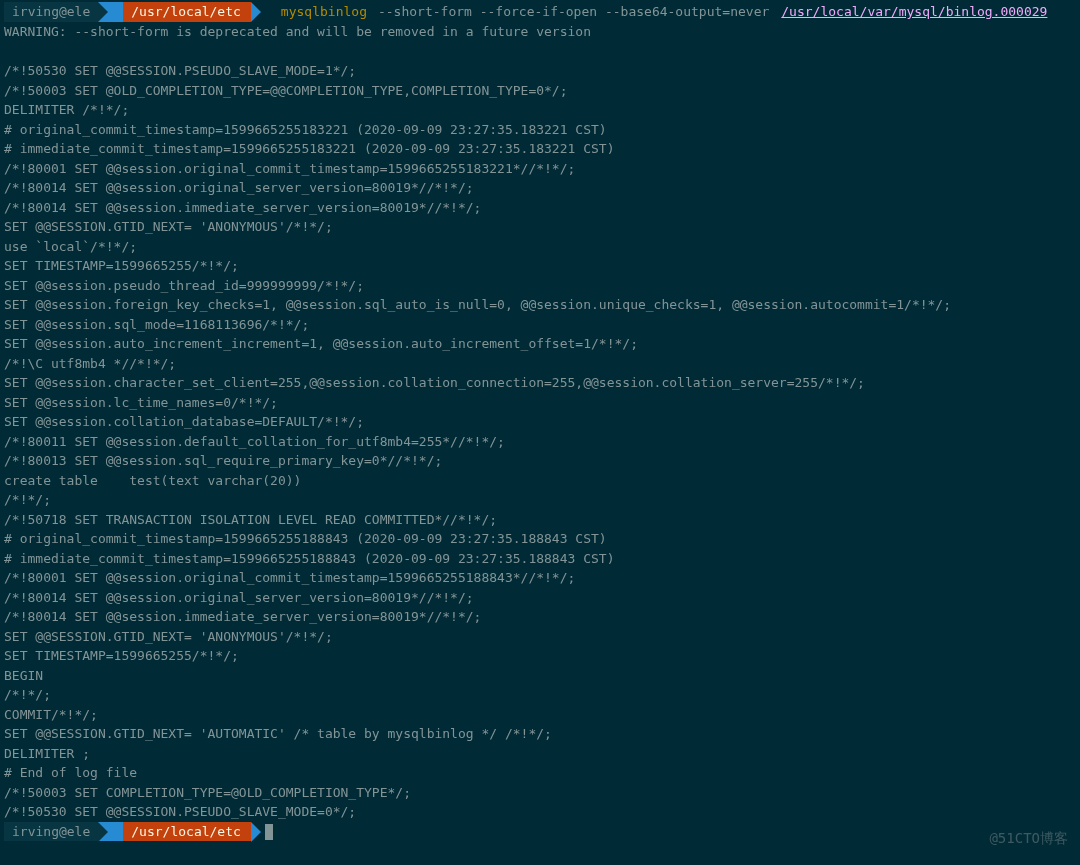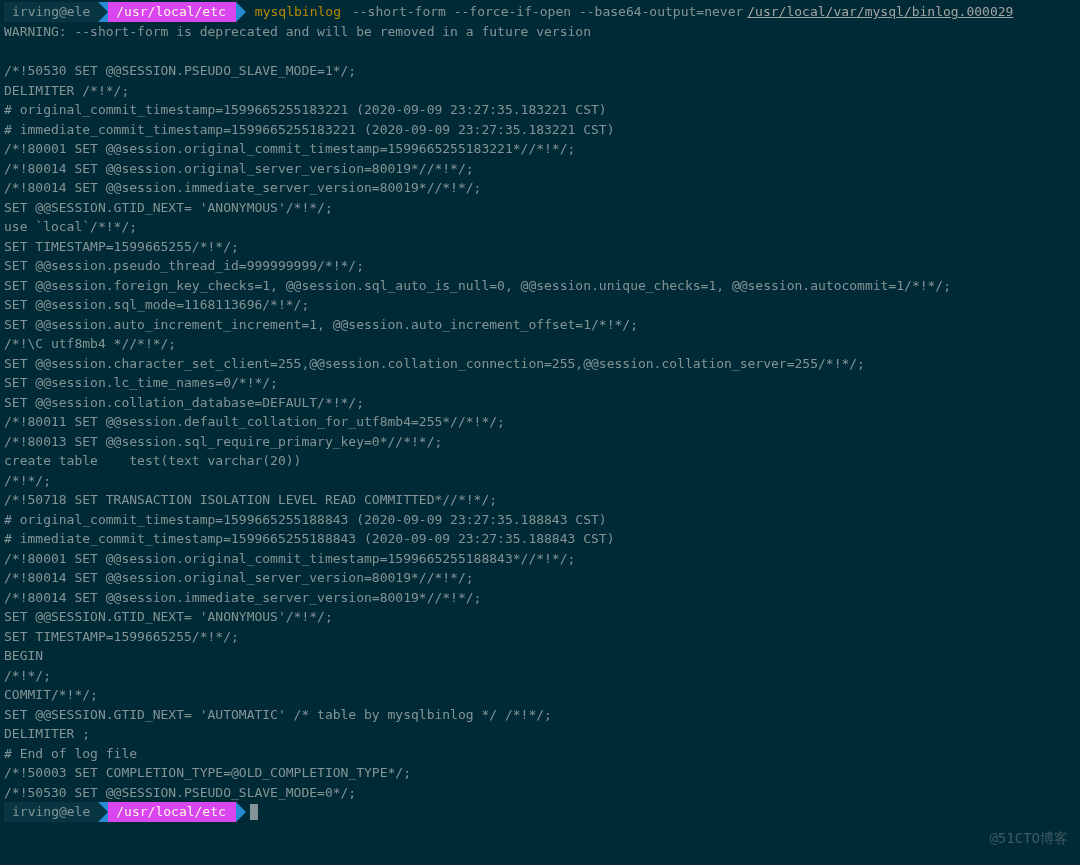--- a/index.html
+++ b/index.html
@@ -27,23 +27,24 @@
       flex-wrap: nowrap;
       white-space: nowrap;
     }
     .prompt-user {
       color: #839496;
       background-color: #073642;
       padding: 0 8px;
     }
     .prompt-path {
       color: #fdf6e3;
-      background-color: #d946ef;
+      background-color: #c2410c;
       padding: 0 10px 0 8px;
       position: relative;
+      margin-left: 15px;
     }
     .prompt-arrow-dark {
       width: 0;
       height: 0;
       border-top: 10px solid transparent;
       border-bottom: 10px solid transparent;
       border-left: 10px solid #073642;
       position: relative;
       z-index: 1;
     }
@@ -56,30 +57,30 @@
     }
     .prompt-arrow-blue {
       width: 0;
       height: 0;
       border-top: 10px solid transparent;
       border-bottom: 10px solid transparent;
       border-left: 10px solid #268bd2;
     }
     .prompt-command {
       color: #b58900;
-      margin-left: 9px;
+      margin-left: 20px;
     }
     .prompt-args {
       color: #839496;
       margin-left: 11px;
     }
     .prompt-file {
-      color: #a3a3a3;
+      color: #f0abfc;
       text-decoration: underline;
-      margin-left: 4px;
+      margin-left: 12px;
     }
     .output-line {
       color: #839496;
       white-space: pre;
     }
     .cursor {
       display: inline-block;
       width: 8px;
       height: 16px;
       background-color: #839496;
@@ -107,20 +108,21 @@
     </span>
     <span class="prompt-arrow-blue"></span>
     <span class="prompt-command">mysqlbinlog</span>
     <span class="prompt-args">--short-form --force-if-open --base64-output=never</span>
     <span class="prompt-file">/usr/local/var/mysql/binlog.000029</span>
   </div>
   <div id="output-container">
       <div class="output-line">WARNING: --short-form is deprecated and will be removed in a future version</div>
       <div class="output-line">&nbsp;</div>
       <div class="output-line">/*!50530 SET @@SESSION.PSEUDO_SLAVE_MODE=1*/;</div>
+      <div class="output-line">/*!50003 SET @OLD_COMPLETION_TYPE=@@COMPLETION_TYPE,COMPLETION_TYPE=0*/;</div>
       <div class="output-line">DELIMITER /*!*/;</div>
       <div class="output-line"># original_commit_timestamp=1599665255183221 (2020-09-09 23:27:35.183221 CST)</div>
       <div class="output-line"># immediate_commit_timestamp=1599665255183221 (2020-09-09 23:27:35.183221 CST)</div>
       <div class="output-line">/*!80001 SET @@session.original_commit_timestamp=1599665255183221*//*!*/;</div>
       <div class="output-line">/*!80014 SET @@session.original_server_version=80019*//*!*/;</div>
       <div class="output-line">/*!80014 SET @@session.immediate_server_version=80019*//*!*/;</div>
       <div class="output-line">SET @@SESSION.GTID_NEXT= 'ANONYMOUS'/*!*/;</div>
       <div class="output-line">use `local`/*!*/;</div>
       <div class="output-line">SET TIMESTAMP=1599665255/*!*/;</div>
       <div class="output-line">SET @@session.pseudo_thread_id=999999999/*!*/;</div>

